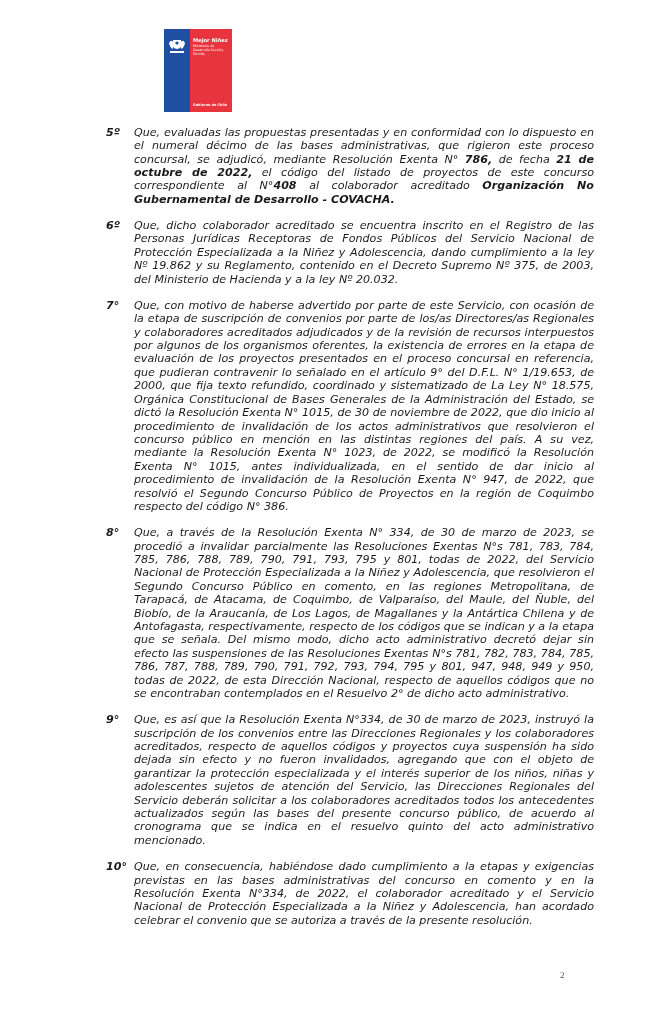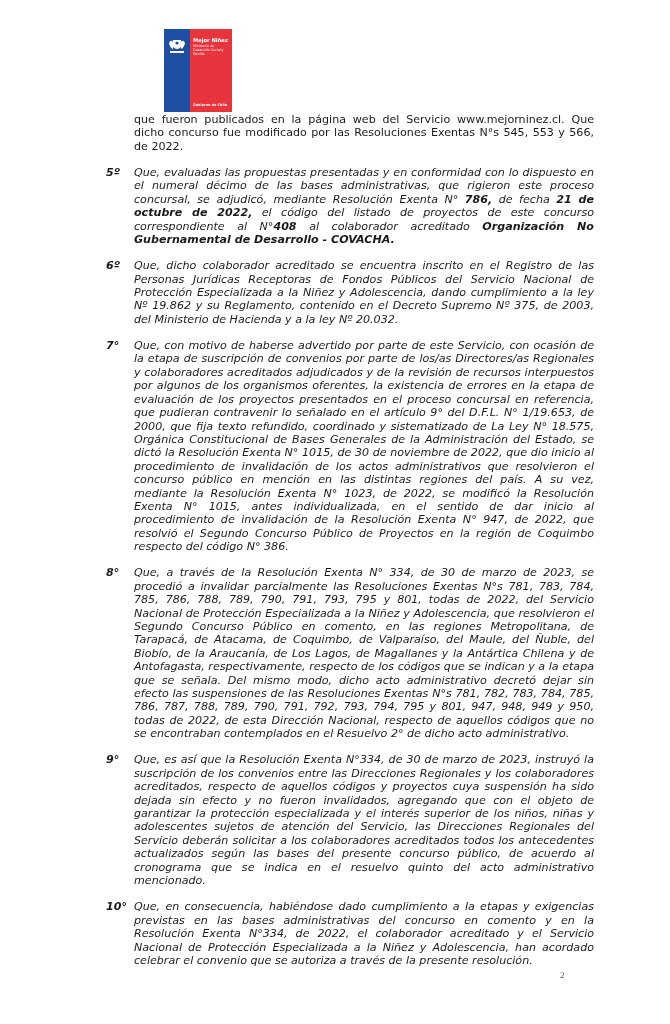--- a/index.html
+++ b/index.html
@@ -40,21 +40,20 @@
     <div class="ministry">Ministerio de Desarrollo Social y Familia</div>
     <div class="gov">Gobierno de Chile</div>
   </div>
 </div>
 <div class="logo stripe" style="height:2px;">
   <div style="width:26px;background:#1f4fa3;"></div>
   <div style="flex:1;background:#e8353d;"></div>
 </div>
 
 <div class="page">
-  <p class="para first">que fueron publicados en la página web del Servicio www.mejorninez.cl. Que dicho concurso fue modificado por las Resoluciones Exentas N°s 545, 553 y 566, de 2022.</p>
 
   <div class="item">
     <span class="num">5º</span>
     <p class="para"><span>Que, evaluadas las propuestas presentadas y en conformidad con lo dispuesto en el numeral décimo de las bases administrativas, que rigieron este proceso concursal, se adjudicó, mediante Resolución Exenta N° </span><b>786,</b><span> de fecha </span><b>21 de octubre de 2022,</b><span> el código del listado de proyectos de este concurso correspondiente al N°</span><b>408</b><span> al colaborador acreditado </span><b>Organización No Gubernamental de Desarrollo - COVACHA.</b></p>
   </div>
 
   <div class="item">
     <span class="num">6º</span>
     <p class="para">Que, dicho colaborador acreditado se encuentra inscrito en el Registro de las Personas Jurídicas Receptoras de Fondos Públicos del Servicio Nacional de Protección Especializada a la Niñez y Adolescencia, dando cumplimiento a la ley Nº 19.862 y su Reglamento, contenido en el Decreto Supremo Nº 375, de 2003, del Ministerio de Hacienda y a la ley Nº 20.032.</p>
   </div>

